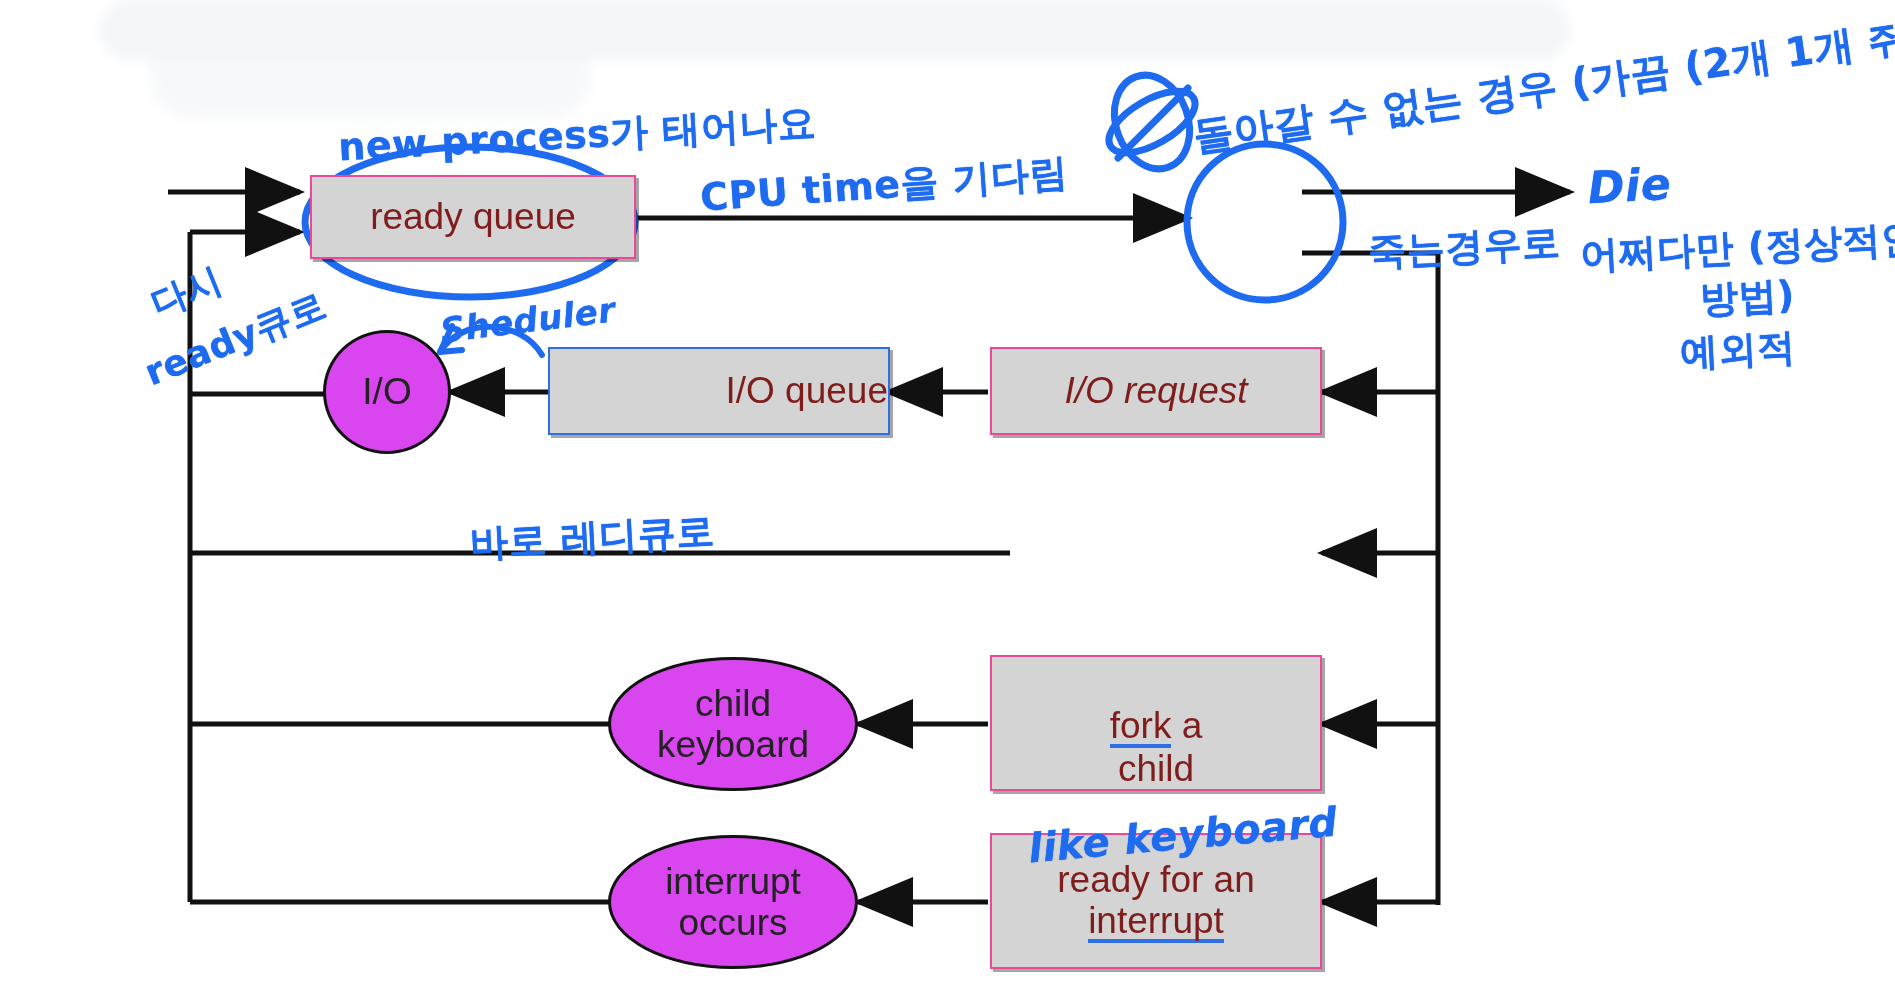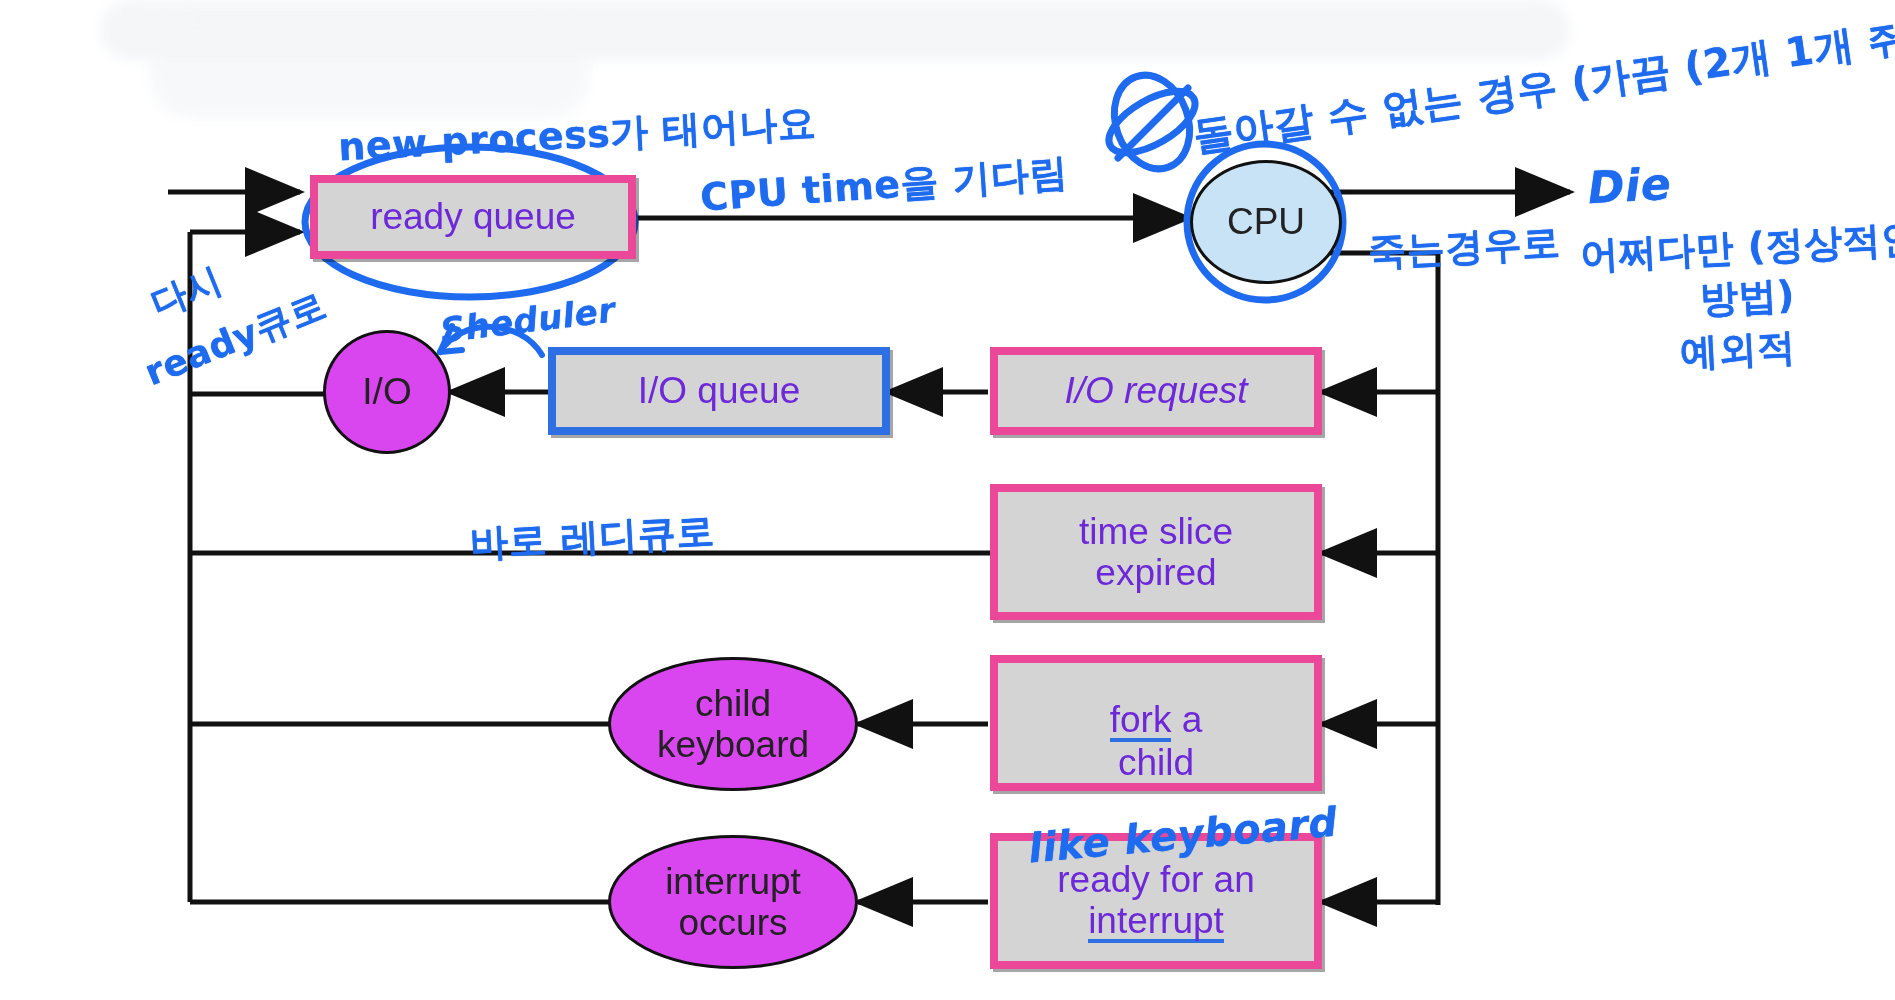--- a/index.html
+++ b/index.html
@@ -5,26 +5,26 @@
   html,body{margin:0;padding:0;background:#ffffff;}
   body{width:1895px;height:1000px;font-family:"Liberation Sans",sans-serif;overflow:hidden;}
   #stage{position:relative;width:1895px;height:1000px;background:#ffffff;}
 
   
   .smudge{position:absolute;background:#f4f6f8;border-radius:40px;filter:blur(6px);}
 
   svg.layer{position:absolute;left:0;top:0;width:1895px;height:1000px;}
 
   .nodebox{
-    position:absolute;background:#d4d4d4;border:8px solid #ec4899;
+    position:absolute;background:#d4d4d4;border:2px solid #ec4899;
     box-sizing:border-box;display:flex;align-items:center;justify-content:center;
-    text-align:center;color:#6d28d9;font-size:37px;line-height:1.12;
+    text-align:center;color:#7f1d1d;font-size:37px;line-height:1.12;
     box-shadow:3px 3px 0 rgba(0,0,0,.35);
   }
-  .nodebox.blueoutline{border-color:#2f6fe4;}
+  .nodebox.blueoutline{border-color:#2f6fe4;justify-content:flex-end;}
   .ell{
     position:absolute;background:#d946ef;border:3px solid #111;border-radius:50%;
     box-sizing:border-box;display:flex;align-items:center;justify-content:center;
     text-align:center;color:#222;font-size:37px;line-height:1.12;
   }
   .ell.cpu{background:#c7e3f5;}
   .u{border-bottom:4px solid #2f6fe4;display:inline-block;line-height:1.0;}
 
   .hand{
     position:absolute;color:#1e6bf0;font-family:"DejaVu Sans",sans-serif;
@@ -95,42 +95,33 @@
 
       <path d="M542,355 C520,318 460,318 440,352" stroke-width="6"></path>
       <path d="M440,352 L452,326 M440,352 L462,350" stroke-width="6"></path>
     </g>
   </svg>
 
   <div class="nodebox" style="left:310px;top:175px;width:326px;height:84px;">
     <span>ready queue</span>
   </div>
 
-  <div class="ell cpu" style="left:1190px;top:160px;width:152px;height:124px;">
-    <span>CPU</span>
-  </div>
 
   <div class="ell" style="left:323px;top:330px;width:128px;height:124px;">
     <span>I/O</span>
   </div>
 
   <div class="nodebox blueoutline" style="left:548px;top:347px;width:342px;height:88px;">
     <span>I/O queue</span>
   </div>
 
   <div class="nodebox" style="left:990px;top:347px;width:332px;height:88px;font-style:italic;">
     <span>I/O request</span>
   </div>
 
-  <div class="nodebox" style="left:990px;top:484px;width:332px;height:136px;">
-    <span>
-      <span>time slice</span><br>
-      <span>expired</span>
-    </span>
-  </div>
 
   <div class="ell" style="left:608px;top:657px;width:250px;height:134px;">
     <span>
       <span>child</span><br>
       <span>keyboard</span>
     </span>
   </div>
 
   <div class="nodebox" style="left:990px;top:655px;width:332px;height:136px;align-items:flex-end;">
     <span>

